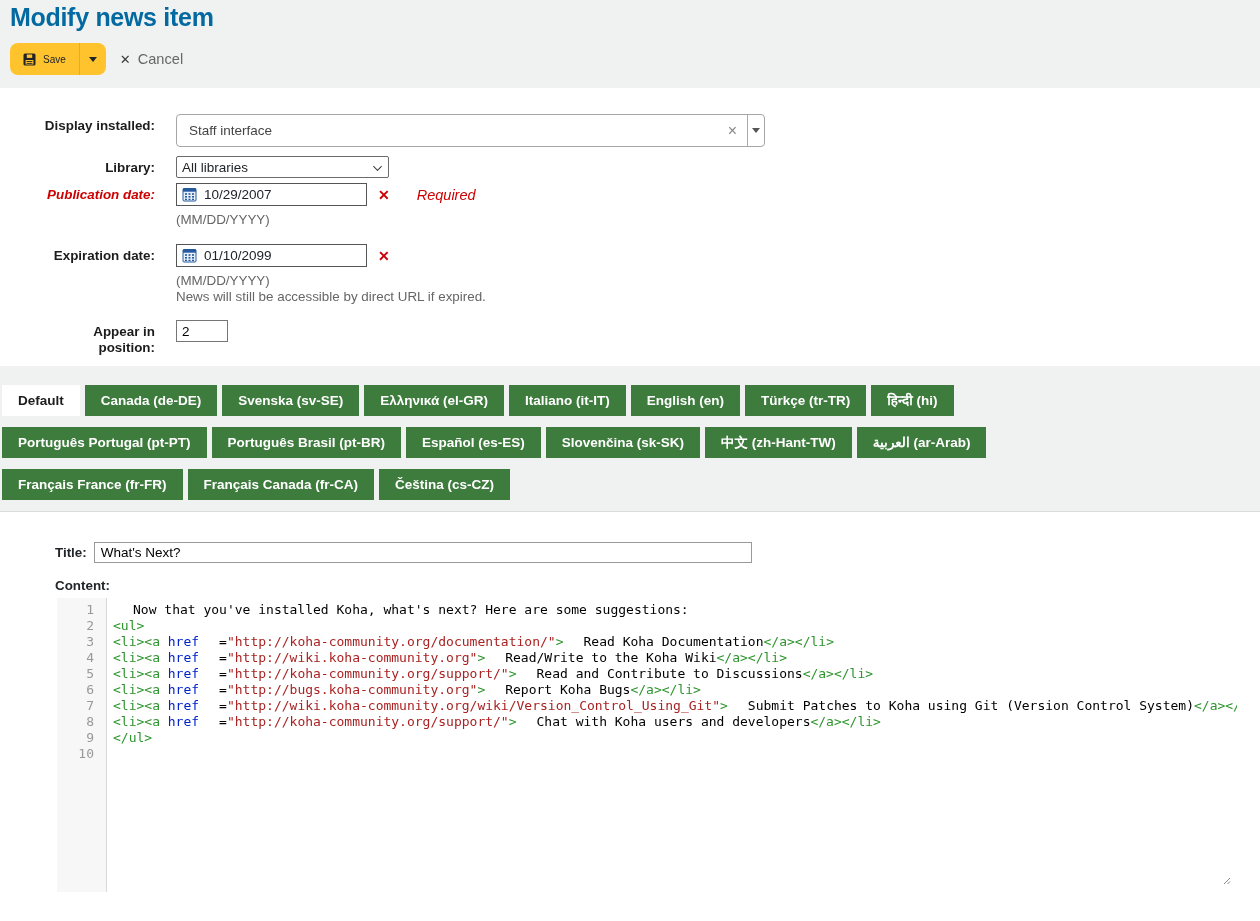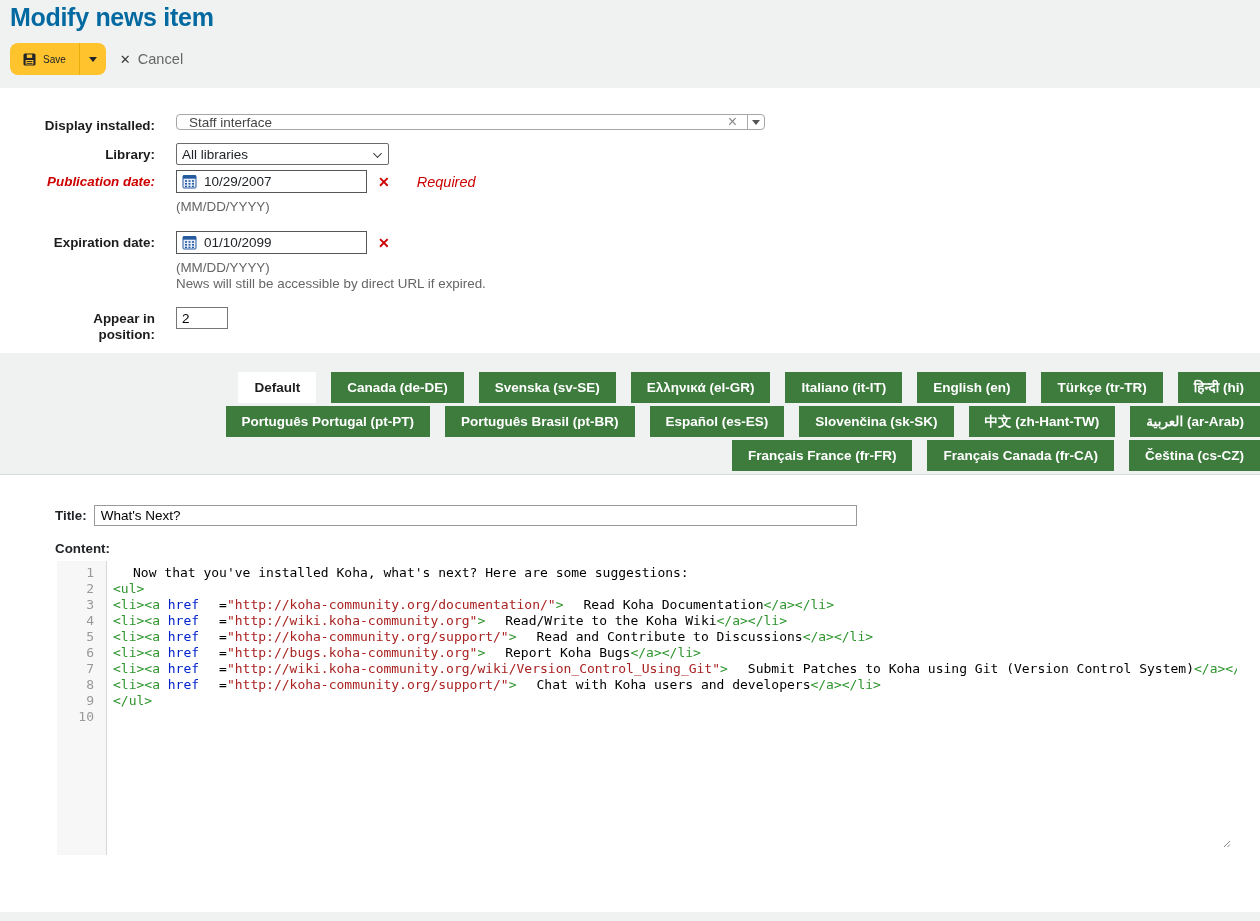--- a/index.html
+++ b/index.html
@@ -18,43 +18,43 @@
   .btn-caret{width:27px; border:none; background:transparent; border-left:1px solid #e8ae0e; display:flex; align-items:center; justify-content:center; cursor:pointer;}
   .caret-down{width:0; height:0; border-left:4px solid transparent; border-right:4px solid transparent; border-top:5px solid #212529;}
   .cancel{display:flex; gap:7px; align-items:center; color:#666; font-size:14.6px; cursor:pointer; text-decoration:none;}
   .cancel .x{color:#3a3a3a; font-size:13px;}
   .panel{background:var(--panel-bg);}
   .form-panel{margin-top:13px; padding:26px 0 10px;}
   .frow{display:flex;}
   .flabel{width:176px; text-align:right; font-weight:700; font-size:13.4px; color:#1c1c1c; padding-right:21px; padding-top:4px; line-height:16px;}
   .flabel.required{color:var(--required-red); font-style:italic;}
   .fieldcol{display:flex; flex-direction:column;}
-  .select2{width:589px; height:16px; border:1px solid #a6a6a6; border-radius:4px; display:flex; align-items:center; padding-left:12px; background:#fff; cursor:pointer;}
+  .select2{width:589px; height:33px; border:1px solid #a6a6a6; border-radius:4px; display:flex; align-items:center; padding-left:12px; background:#fff; cursor:pointer;}
   .s2-text{flex:1; font-size:13.5px; color:#444;}
   .s2-clear{color:#888; font-size:16px; margin-right:10px; line-height:1; cursor:pointer;}
   .s2-arrow{width:17px; align-self:stretch; border-left:1px solid #aaa; display:flex; align-items:center; justify-content:center; cursor:pointer;}
   .s2-arrow i{width:0;height:0;border-left:4px solid transparent;border-right:4px solid transparent;border-top:5px solid #555;}
   .nselect{width:213px; height:22px; border:1px solid #6b6b6b; border-radius:2px; display:flex; align-items:center; padding:0 22px 0 5px; position:relative; font-size:13.5px; background:#fff; cursor:pointer;}
   .nselect .chev{position:absolute; right:7px; top:6px; width:7px; height:7px; border-right:1.8px solid #333; border-bottom:1.8px solid #333; transform:rotate(45deg) scale(.9); transform-origin:center;}
   .inputline{display:flex; align-items:center;}
   .dateinput{width:191px; height:23px; border:1px solid #555; display:inline-flex; align-items:center; padding-left:5px; gap:7px; background:#fff; font-size:13.5px; cursor:text;}
   .redx{color:var(--required-red); font-weight:700; font-size:14px; margin-left:11px; cursor:pointer;}
   .required-flag{color:var(--required-red); font-style:italic; font-size:14.5px; margin-left:27px;}
   .hint{font-size:13.4px; color:var(--hint-gray); margin-top:6px; line-height:15px;}
   .note{font-size:13.4px; color:var(--hint-gray); margin-top:1px; line-height:15px;}
   .mb1{margin-bottom:9px;} .mb2{margin-bottom:5px;} .mb3{margin-bottom:17px;} .mb4{margin-bottom:16px;}
   .posinput{width:52px; height:22px; border:1px solid #767676; font-size:13.5px; padding:0 5px; font-family:inherit;}
   .tabstrip{margin-top:10px; padding:9px 0 0 2px; border-bottom:1px solid #d8dcdc;}
-  .tabrow{display:flex; gap:15px; margin-bottom:3px;justify-content:flex-end;}
+  .tabrow{display:flex; gap:5px; margin-bottom:11px;}
   .tab{background:var(--tab-green); color:#fff; font-weight:700; font-size:13.5px; height:31px; line-height:31px; padding:0 16px; cursor:pointer; white-space:nowrap;}
   .tab.active{background:#fff; color:#1d1d1d;}
   .editor-panel{padding:30px 0 57px 55px;}
   .title-row{display:flex; align-items:center;}
   .title-row label{font-weight:700; font-size:13.4px; margin-right:7px;}
-  .title-input{width:763px; height:21px; border:1px solid #999; font-size:13.5px; padding:0 6px; font-family:inherit; background:#fff;}
+  .title-input{width:658px; height:21px; border:1px solid #999; font-size:13.5px; padding:0 6px; font-family:inherit; background:#fff;}
   .content-label{font-weight:700; font-size:13.4px; margin-top:15px;}
   .cm{margin:5px 0 0 2px; width:1180px; height:294px; display:flex; position:relative; background:#fff; font-family:"DejaVu Sans Mono",monospace; font-size:13px; line-height:16px;}
   .cm-gutter{width:50px; background:#f7f7f7; border-right:1px solid #d9d9d9; padding-top:4px;}
   .cm-gutter .ln{text-align:right; padding-right:12px; color:#999; height:16px;}
   .cm-code{flex:1; padding:4px 0 0 6px; overflow:hidden; cursor:text;}
   .cm-line{white-space:pre; height:16px;}
   .tok-txt,.tok-eq{color:#000;padding-left:20px;}
   .tok-tag{color:var(--code-tag);}
   .tok-attr{color:var(--code-attr);}
   .tok-str{color:var(--code-str);}

